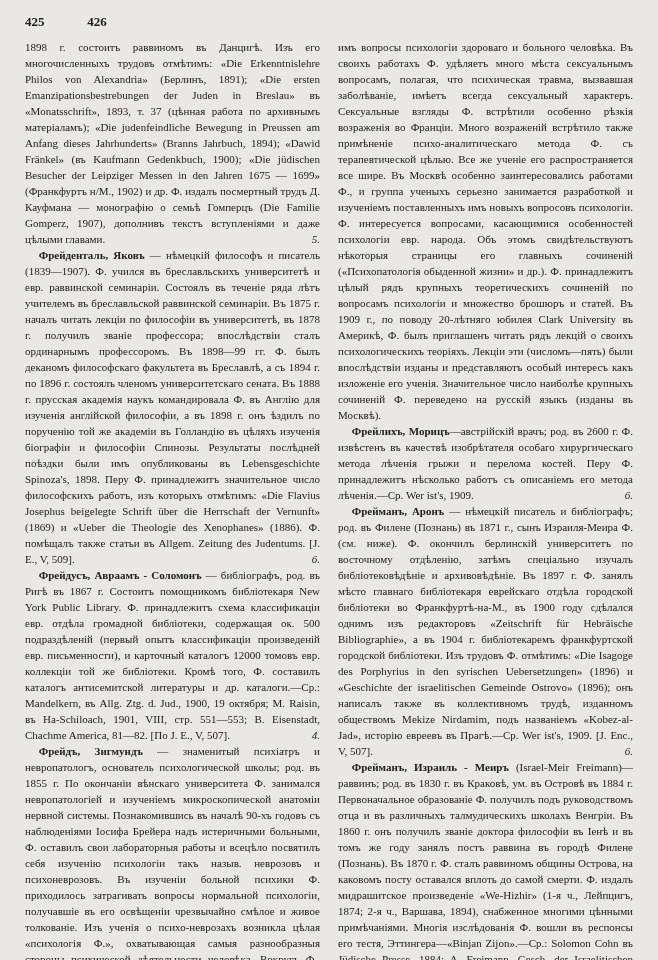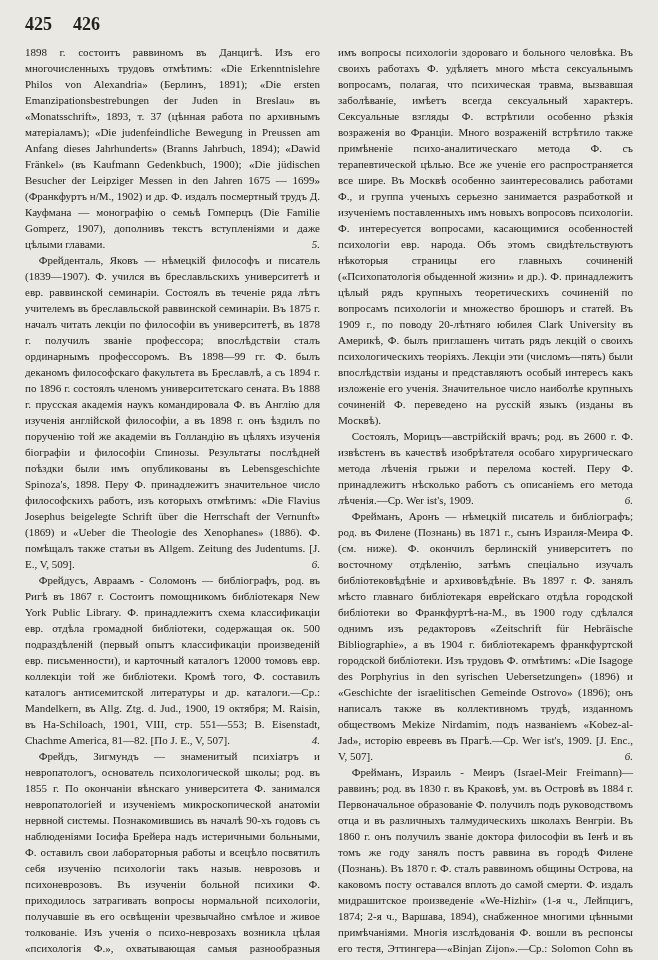--- a/index.html
+++ b/index.html
@@ -13,25 +13,25 @@
     background: #eae8e2;
     color: #24211c;
     font-family: "Liberation Serif", "DejaVu Serif", serif;
     padding: 14px 25px 8px 25px;
     overflow: hidden;
   }
   .header {
     display: flex;
     align-items: baseline;
     font-weight: bold;
-    font-size: 18px;
+    font-size: 13px;
     margin-bottom: 9px;
   }
   .pagenum { width: 48px; }
-  .pagenum.right { text-align: left; }
+  .pagenum.right { text-align: center; }
   .running-title {
     flex: 1;
     text-align: center;
     letter-spacing: 0.4px;
     white-space: nowrap;
   }
   .body-cols {
     display: flex;
     gap: 18px;
   }
@@ -40,21 +40,21 @@
     min-width: 0;
     text-align: justify;
     font-size: 11px;
     line-height: 16px;
   }
   .para {
     margin: 0;
     text-indent: 1.25em;
   }
   .para.cont { text-indent: 0; }
-  .lead { font-weight: normal; }
+  .lead { font-weight: bold; }
   .refnum {
     float: right;
     font-style: italic;
   }
   .signature {
     text-align: right;
     padding-right: 2px;
   }
   .sig-name { font-style: italic; }
   .sig-num {
@@ -85,21 +85,21 @@
       <p class="para"><span class="lead">Фрейдусъ, Авраамъ - Соломонъ</span><span> — библіографъ, род. въ Ригѣ въ 1867 г. Состоитъ помощникомъ библіотекаря New York Public Library. Ф. принадлежитъ схема классификаціи евр. отдѣла громадной библіотеки, содержащая ок. 500 подраздѣленій (первый опытъ классификаціи произведеній евр. письменности), и карточный каталогъ 12000 томовъ евр. коллекціи той же библіотеки. Кромѣ того, Ф. составилъ каталогъ антисемитской литературы и др. каталоги.—Ср.: Mandelkern, въ Allg. Ztg. d. Jud., 1900, 19 октября; M. Raisin, въ Ha-Schiloach, 1901, VIII, стр. 551—553; B. Eisenstadt, Chachme America, 81—82. [По J. E., V, 507].</span><span class="refnum">4.</span></p>
 
       <p class="para"><span class="lead">Фрейдъ, Зигмундъ</span><span> — знаменитый психіатръ и невропатологъ, основатель психологической школы; род. въ 1855 г. По окончаніи вѣнскаго университета Ф. занимался невропатологіей и изученіемъ микроскопической анатоміи нервной системы. Познакомившись въ началѣ 90-хъ годовъ съ наблюденіями Іосифа Брейера надъ истеричными больными, Ф. оставилъ свои лабораторныя работы и всецѣло посвятилъ себя изученію психологіи такъ назыв. неврозовъ и психоневрозовъ. Въ изученіи больной психики Ф. приходилось затрагивать вопросы нормальной психологіи, получавшіе въ его освѣщеніи чрезвычайно смѣлое и живое толкованіе. Изъ ученія о психо-неврозахъ возникла цѣлая «психологія Ф.», охватывающая самыя разнообразныя стороны психической дѣятельности человѣка. Вокругъ Ф., состоящаго профессоромъ вѣнскаго университета, сгруппировались многіе молодые ученые, разрабатывающіе въ деталяхъ намѣченные</span></p>
 
     </div>
 
     <div class="column">
 
       <p class="para cont"><span>имъ вопросы психологіи здороваго и больного человѣка. Въ своихъ работахъ Ф. удѣляетъ много мѣста сексуальнымъ вопросамъ, полагая, что психическая травма, вызвавшая заболѣваніе, имѣетъ всегда сексуальный характеръ. Сексуальные взгляды Ф. встрѣтили особенно рѣзкія возраженія во Франціи. Много возраженій встрѣтило также примѣненіе психо-аналитическаго метода Ф. съ терапевтической цѣлью. Все же ученіе его распространяется все шире. Въ Москвѣ особенно заинтересовались работами Ф., и группа ученыхъ серьезно занимается разработкой и изученіемъ поставленныхъ имъ новыхъ вопросовъ психологіи. Ф. интересуется вопросами, касающимися особенностей психологіи евр. народа. Объ этомъ свидѣтельствуютъ нѣкоторыя страницы его главныхъ сочиненій («Психопатологія обыденной жизни» и др.). Ф. принадлежитъ цѣлый рядъ крупныхъ теоретическихъ сочиненій по вопросамъ психологіи и множество брошюръ и статей. Въ 1909 г., по поводу 20-лѣтняго юбилея Clark University въ Америкѣ, Ф. былъ приглашенъ читать рядъ лекцій о своихъ психологическихъ теоріяхъ. Лекціи эти (числомъ—пять) были впослѣдствіи изданы и представляютъ особый интересъ какъ изложеніе его ученія. Значительное число наиболѣе крупныхъ сочиненій Ф. переведено на русскій языкъ (изданы въ Москвѣ).</span></p>
 
-      <p class="para"><span class="lead">Состоялъ, Морицъ</span><span>—австрійскій врачъ; род. въ 2600 г. Ф. извѣстенъ въ качествѣ изобрѣтателя особаго хирургическаго метода лѣченія грыжи и перелома костей. Перу Ф. принадлежитъ нѣсколько работъ съ описаніемъ его метода лѣченія.—Ср. Wer ist's, 1909.</span><span class="refnum">6.</span></p>
+      <p class="para"><span class="lead">Фрейлихъ, Морицъ</span><span>—австрійскій врачъ; род. въ 2600 г. Ф. извѣстенъ въ качествѣ изобрѣтателя особаго хирургическаго метода лѣченія грыжи и перелома костей. Перу Ф. принадлежитъ нѣсколько работъ съ описаніемъ его метода лѣченія.—Ср. Wer ist's, 1909.</span><span class="refnum">6.</span></p>
 
       <p class="para"><span class="lead">Фрейманъ, Аронъ</span><span> — нѣмецкій писатель и библіографъ; род. въ Филене (Познань) въ 1871 г., сынъ Израиля-Меира Ф. (см. ниже). Ф. окончилъ берлинскій университетъ по восточному отдѣленію, затѣмъ спеціально изучалъ библіотековѣдѣніе и архивовѣдѣніе. Въ 1897 г. Ф. занялъ мѣсто главнаго библіотекаря еврейскаго отдѣла городской библіотеки во Франкфуртѣ-на-М., въ 1900 году сдѣлался однимъ изъ редакторовъ «Zeitschrift für Hebräische Bibliographie», а въ 1904 г. библіотекаремъ франкфуртской городской библіотеки. Изъ трудовъ Ф. отмѣтимъ: «Die Isagoge des Porphyrius in den syrischen Uebersetzungen» (1896) и «Geschichte der israelitischen Gemeinde Ostrovo» (1896); онъ написалъ также въ коллективномъ трудѣ, изданномъ обществомъ Mekize Nirdamim, подъ названіемъ «Kobez-al-Jad», исторію евреевъ въ Прагѣ.—Ср. Wer ist's, 1909. [J. Enc., V, 507].</span><span class="refnum">6.</span></p>
 
       <p class="para"><span class="lead">Фрейманъ, Израиль - Меиръ</span><span> (Israel-Meir Freimann)—раввинъ; род. въ 1830 г. въ Краковѣ, ум. въ Островѣ въ 1884 г. Первоначальное образованіе Ф. получилъ подъ руководствомъ отца и въ различныхъ талмудическихъ школахъ Венгріи. Въ 1860 г. онъ получилъ званіе доктора философіи въ Іенѣ и въ томъ же году занялъ постъ раввина въ городѣ Филене (Познань). Въ 1870 г. Ф. сталъ раввиномъ общины Острова, на каковомъ посту оставался вплоть до самой смерти. Ф. издалъ мидрашитское произведеніе «We-Hizhir» (1-я ч., Лейпцигъ, 1874; 2-я ч., Варшава, 1894), снабженное многими цѣнными примѣчаніями. Многія изслѣдованія Ф. вошли въ респонсы его тестя, Эттингера—«Binjan Zijon».—Ср.: Solomon Cohn въ Jüdische Presse, 1884; A. Freimann, Gesch. der Israelitischen Gemeinde Ostrovo, 1896, стр. 16. [J. E., V, 507].</span><span class="refnum">9.</span></p>
 
     </div>
 
   </div>
 
 </div>

